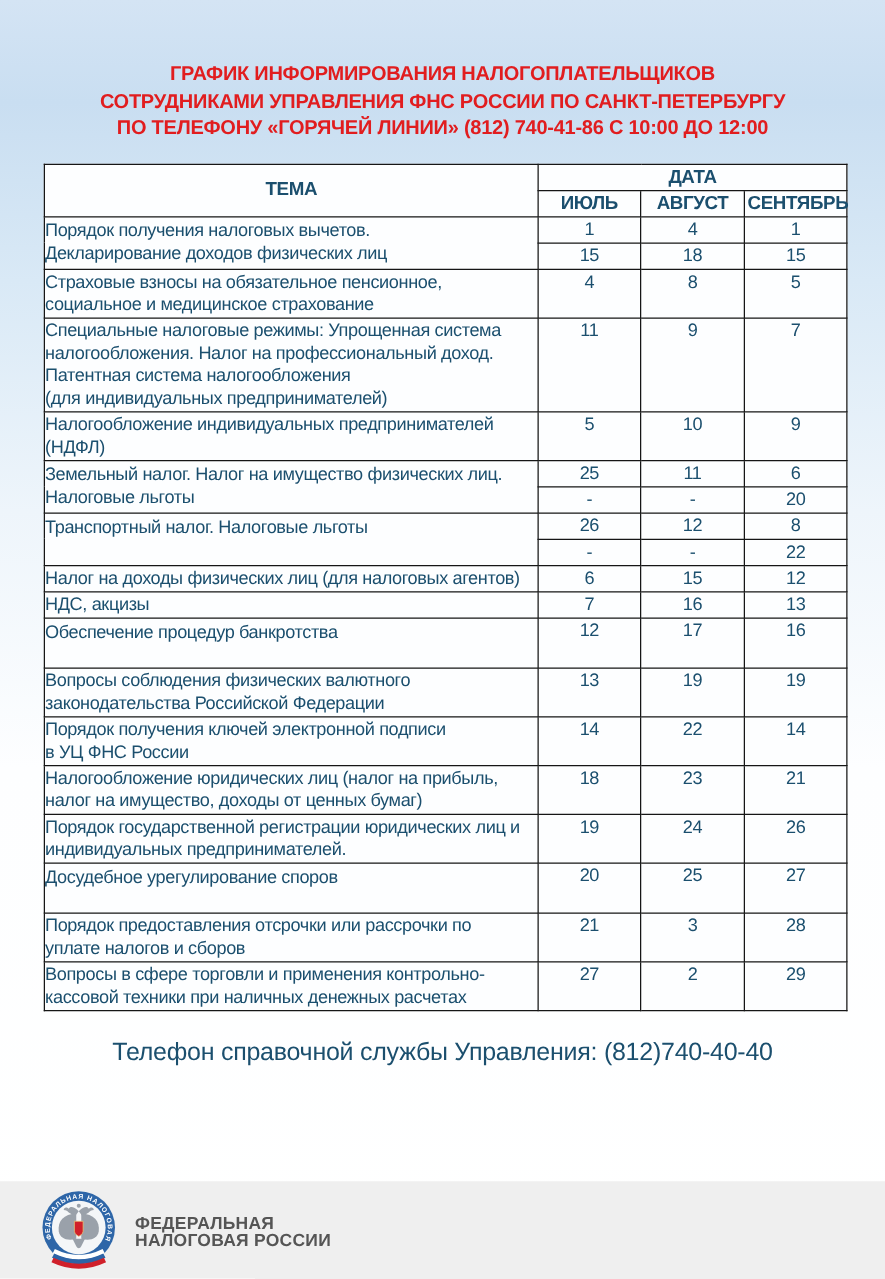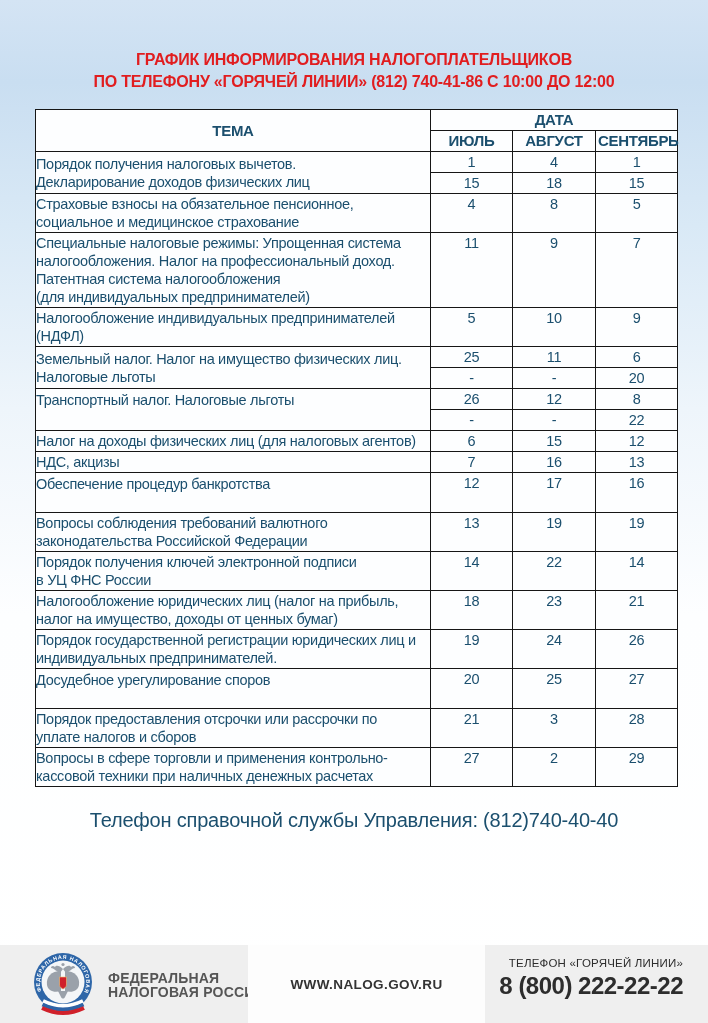--- a/index.html
+++ b/index.html
@@ -107,20 +107,21 @@
     color:#2d2d2d;
   }
   .hotline-label{font-size:11.5px;letter-spacing:0.2px;}
   .hotline-number{font-size:24px;font-weight:bold;letter-spacing:-0.5px;margin-top:3px;}
 </style>
 </head>
 <body>
 
 <div class="title-block">
   <div>ГРАФИК ИНФОРМИРОВАНИЯ НАЛОГОПЛАТЕЛЬЩИКОВ</div>
+  <div>СОТРУДНИКАМИ УПРАВЛЕНИЯ ФНС РОССИИ ПО САНКТ-ПЕТЕРБУРГУ</div>
   <div>ПО ТЕЛЕФОНУ «ГОРЯЧЕЙ ЛИНИИ» (812) 740-41-86 С 10:00 ДО 12:00</div>
 </div>
 
 <table class="schedule">
   <colgroup>
     <col style="width:395px">
     <col style="width:82px">
     <col style="width:83px">
     <col style="width:82px">
   </colgroup>
@@ -206,21 +207,21 @@
         <td class="date-cell">16</td>
         <td class="date-cell">13</td>
       </tr>
       <tr class="tall">
         <td class="topic-cell tall" rowspan="1">Обеспечение процедур банкротства</td>
         <td class="date-cell">12</td>
         <td class="date-cell">17</td>
         <td class="date-cell">16</td>
       </tr>
       <tr>
-        <td class="topic-cell" rowspan="1">Вопросы соблюдения требований валютного
+        <td class="topic-cell" rowspan="1">Вопросы соблюдения физических валютного
 законодательства Российской Федерации</td>
         <td class="date-cell">13</td>
         <td class="date-cell">19</td>
         <td class="date-cell">19</td>
       </tr>
       <tr>
         <td class="topic-cell" rowspan="1">Порядок получения ключей электронной подписи
 в УЦ ФНС России</td>
         <td class="date-cell">14</td>
         <td class="date-cell">22</td>
@@ -294,22 +295,15 @@
         <path d="M10.5 53.5 Q31 63.5 51.5 53.5" stroke="#2d63a6" stroke-width="4"></path>
         <path d="M10 57 Q31 67 52 57" stroke="#d0202a" stroke-width="4"></path>
       </g>
     </svg>
     <div class="fns-name">
       <div>ФЕДЕРАЛЬНАЯ</div>
       <div>НАЛОГОВАЯ РОССИИ</div>
     </div>
   </div>
 
-  <div class="site-box">
-    <span class="site">WWW.NALOG.GOV.RU</span>
-  </div>
-
-  <div class="hotline">
-    <div class="hotline-label">ТЕЛЕФОН «ГОРЯЧЕЙ ЛИНИИ»</div>
-    <div class="hotline-number">8 (800) 222-22-22</div>
-  </div>
+
 
 </div>
 
 </body></html>

